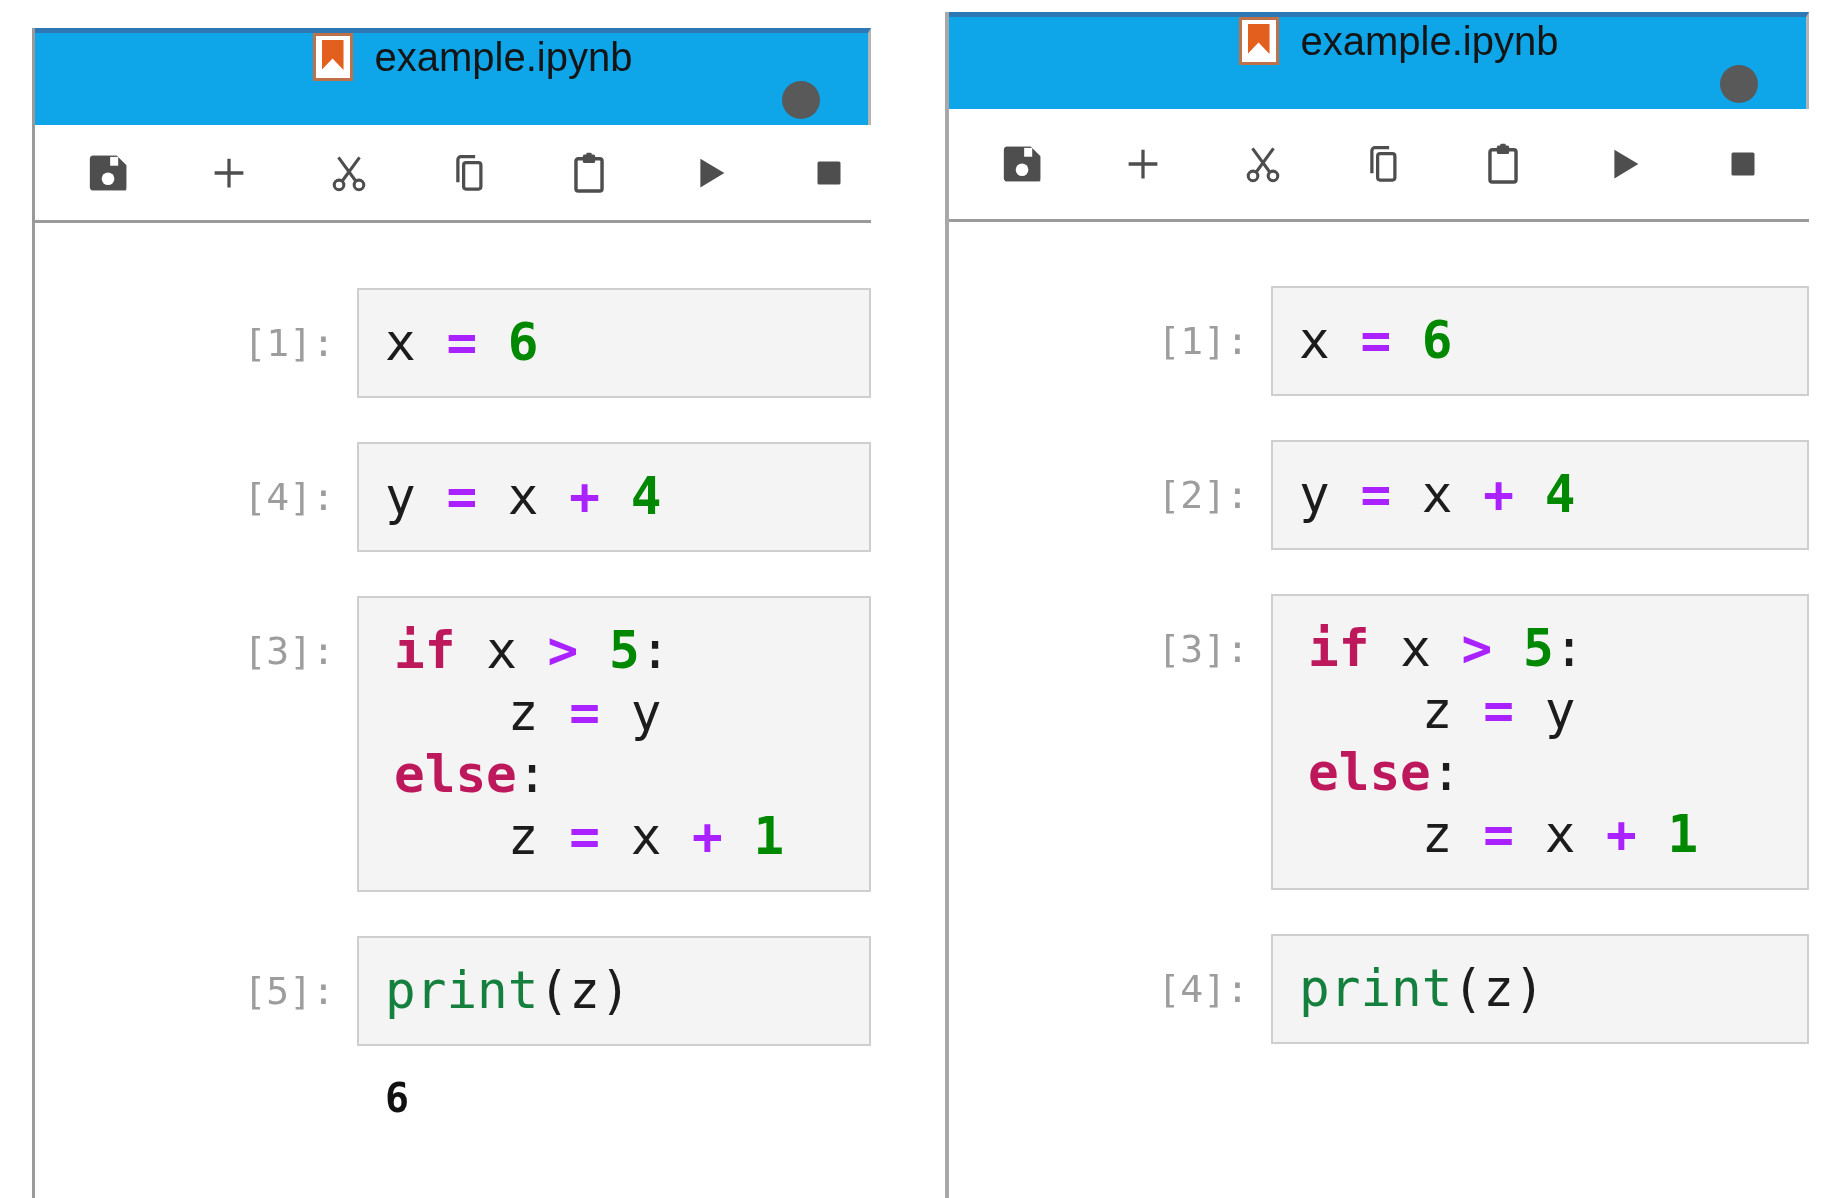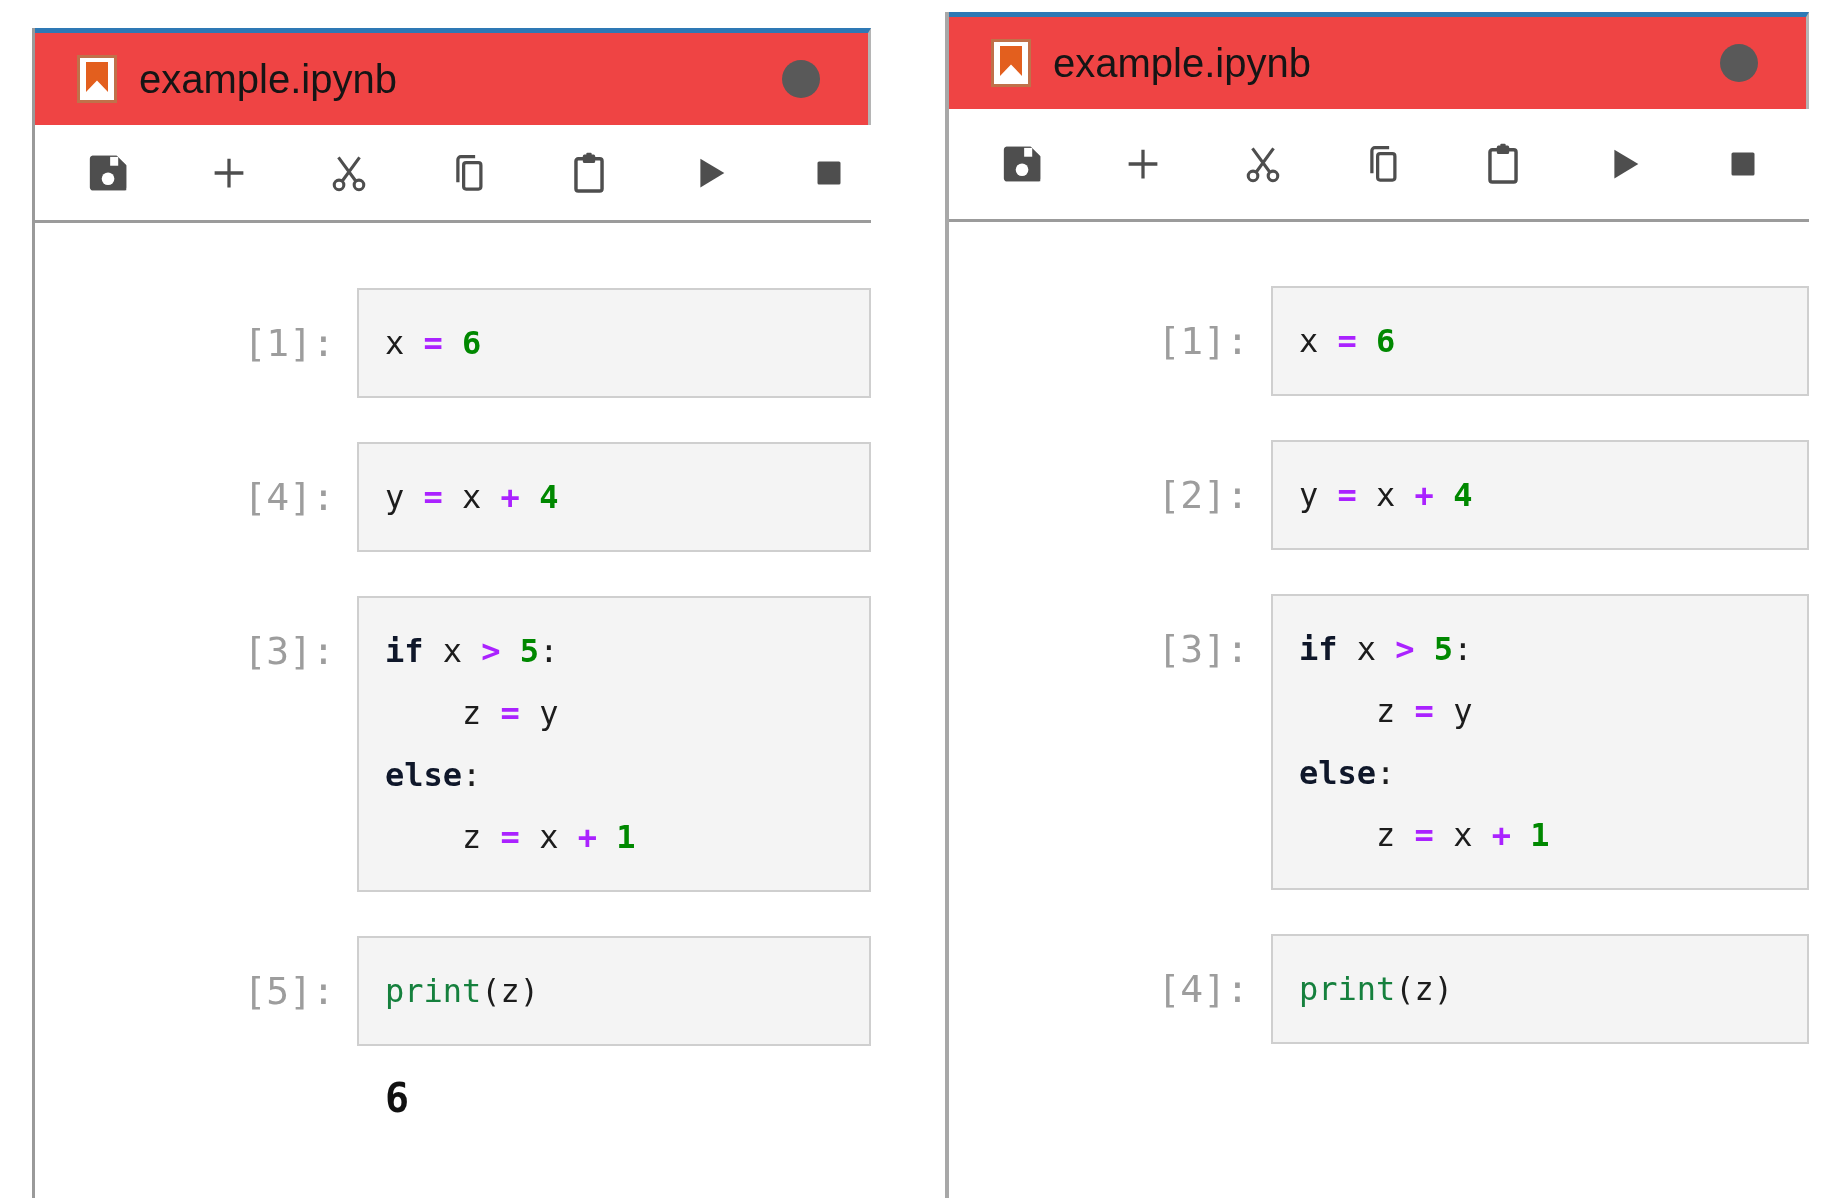--- a/index.html
+++ b/index.html
@@ -6,21 +6,21 @@
   body{
     width:1836px;height:1198px;position:relative;background:#ffffff;
     font-family:"Liberation Sans", sans-serif;overflow:hidden;
   }
   .panel{position:absolute;background:#fff;overflow:hidden;}
   .panel-left{left:32px;top:28px;width:836px;height:1170px;border-left:3px solid #9a9a9a;}
   .panel-right{left:945px;top:12px;width:860px;height:1186px;border-left:4px solid #a8a8a8;}
 
   .tabbar{
     height:92px;border-top:5px solid #2e79b5;border-right:3px solid #b5b5b5;
-    display:flex;align-items:center;background:#ef4444;position:relative;
+    display:flex;align-items:center;background:#0ea5e9;position:relative;flex-direction:column;
   }
   .tab{display:flex;align-items:center;padding-left:42px;cursor:default;}
   .nbicon{
     width:40px;height:48px;border:3px solid #c0714a;background:#fff;
     display:flex;justify-content:center;box-sizing:border-box;
   }
   .nbicon-flag{
     width:22px;height:30px;margin-top:4px;background:#e35f1e;
     clip-path:polygon(0 0,100% 0,100% 100%,50% 62%,0 100%);
   }
@@ -46,23 +46,23 @@
   .cell{margin-bottom:44px;}
   .cell-row{display:flex;align-items:flex-start;}
   .prompt{
     width:300px;flex:0 0 300px;text-align:right;color:#9d9d9d;
     font-family:"DejaVu Sans Mono", monospace;font-size:38px;line-height:62px;
     padding-top:24px;white-space:pre;
   }
   .codebox{
     flex:1;margin-left:22px;background:#f4f4f4;border:2px solid #cfcfcf;
     padding:22px 8px 22px 26px;font-family:"DejaVu Sans Mono", monospace;
-    font-size:32px;line-height:62px;color:#1c1c1c;white-space:pre;overflow:hidden;
-  }
-  .tok-kw{color:#0f172a;font-weight:bold;}
+    font-size:51px;line-height:62px;color:#1c1c1c;white-space:pre;overflow:hidden;
+  }
+  .tok-kw{color:#be185d;font-weight:bold;margin-left:9px;}
   .tok-num{color:#008800;font-weight:bold;}
   .tok-op{color:#aa22ff;font-weight:bold;}
   .tok-fn{color:#15803d;}
   .output-row{
     margin-top:26px;padding-left:350px;font-family:"DejaVu Sans Mono", monospace;
     font-size:40px;line-height:52px;color:#111;font-weight:600;white-space:pre;
   }
 </style>
 </head>
 <body>

